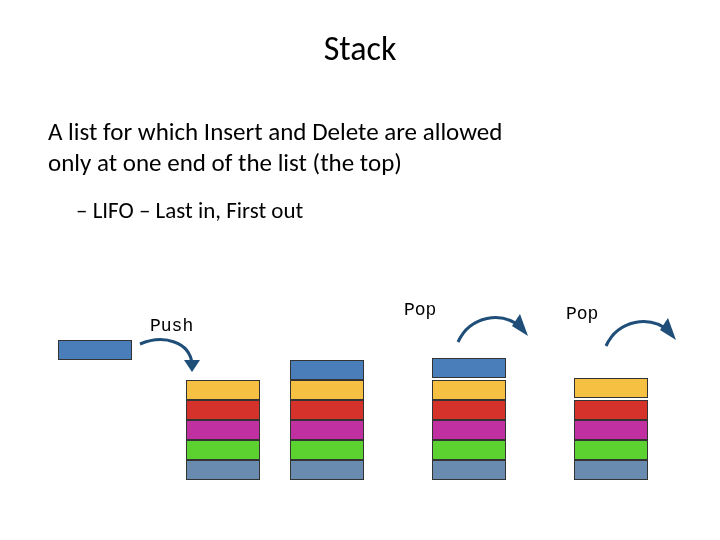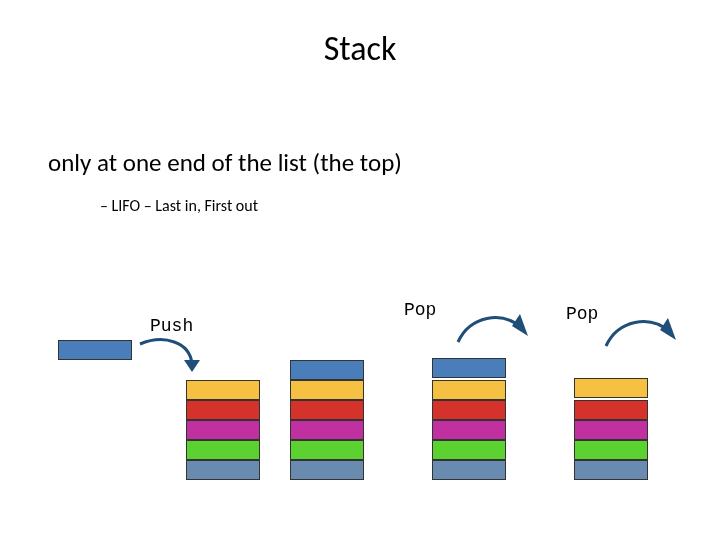--- a/index.html
+++ b/index.html
@@ -1,37 +1,37 @@
 <!DOCTYPE html>
 <html><head>
 <meta charset="utf-8">
 <style>
   html,body{margin:0;padding:0}
   body{width:720px;height:540px;font-family:"Calibri","Segoe UI",Arial,sans-serif;color:#000;background:#fff;position:relative}
   .title{position:absolute;top:28px;left:0;width:720px;text-align:center;font-size:34px}
   .body-text{position:absolute;top:116px;left:48px;width:624px;font-size:25px;line-height:1.25}
   .body-text .top-word{}
-  .sub-bullet{position:absolute;top:196px;left:100px;font-size:16px}
+  .sub-bullet{position:absolute;top:196px;left:76px;font-size:23px}
   .lbl{position:absolute;font-family:"Courier New",monospace;font-size:18px}
   .block{position:absolute;width:74px;height:20px;border:1px solid #333;box-sizing:border-box}
   .c-blue{background:#4a7ebb}
   .c-orange{background:#f6c143}
   .c-red{background:#d4322a}
   .c-magenta{background:#c030a0}
   .c-green{background:#5bd22f}
   .c-steel{background:#6a8bb0}
   svg{position:absolute;overflow:visible}
 </style>
 </head>
 <body>
 
 <div class="title">Stack</div>
 
 <div class="body-text">
-  <br>
+  <span>A list for which Insert and Delete are allowed</span><br>
   <span>only at one end of the list (the </span><span class="top-word">top</span><span>)</span>
 </div>
 
 <div class="sub-bullet">– LIFO – Last in, First out</div>
 
 <div class="lbl" style="left:150px;top:316px">Push</div>
 <div class="lbl" style="left:404px;top:300px">Pop</div>
 <div class="lbl" style="left:566px;top:304px">Pop</div>
 
 <div class="block c-blue" style="left:58px;top:340px"></div>

